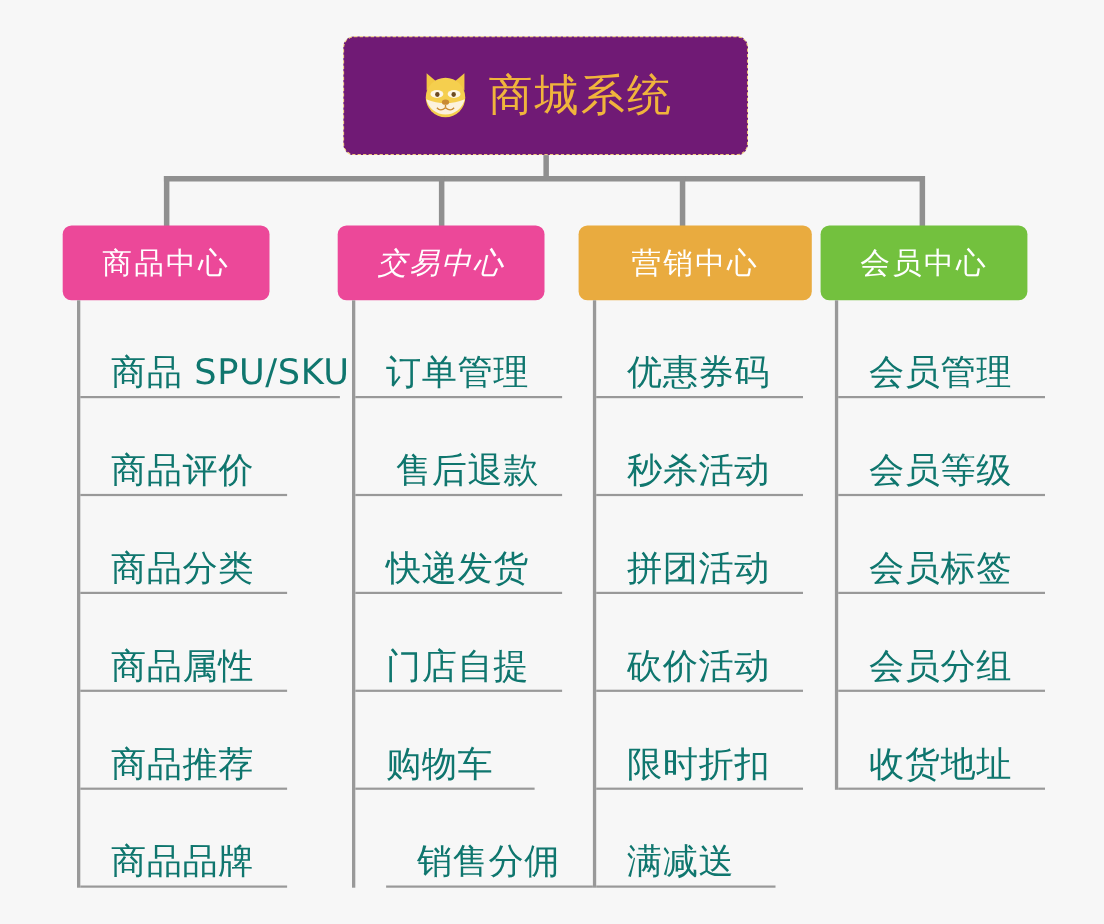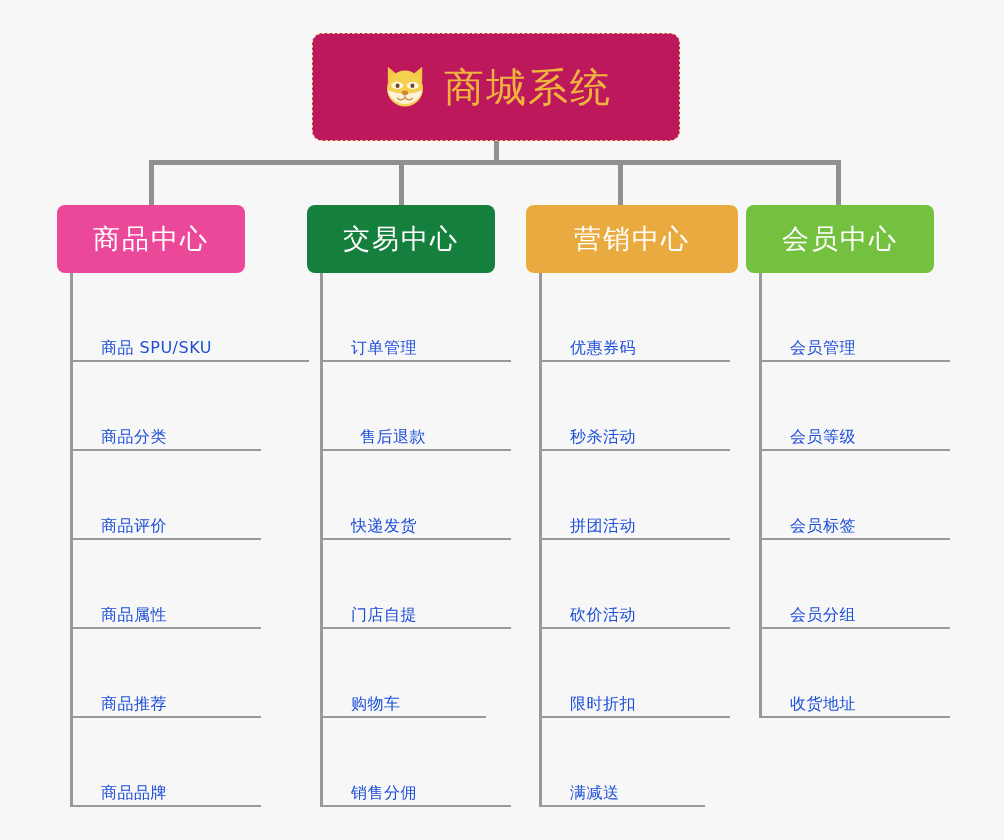--- a/index.html
+++ b/index.html
@@ -21,21 +21,21 @@
   }
 
   
   .root-node {
     position: absolute;
     left: 312px;
     top: 33px;
     width: 368px;
     height: 108px;
     box-sizing: border-box;
-    background: #be185d;
+    background: #701a75;
     border: 1px dashed #eec97a;
     border-radius: 10px;
     display: flex;
     align-items: center;
     justify-content: center;
     gap: 14px;
   }
   .root-title {
     font-size: 40px;
     color: #f0b43c;
@@ -84,22 +84,22 @@
   .item {
     box-sizing: border-box;
     height: 89px;
     display: flex;
     align-items: flex-end;
     border-bottom: 2px solid #999999;
     padding-left: 28px;
     padding-bottom: 2px;
   }
   .item-label {
-    font-size: 16px;
-    color: #1d4ed8;
+    font-size: 32px;
+    color: #0f766e;
     white-space: nowrap;
     line-height: 1.25;
     letter-spacing: 0.5px;
   }
 
   
   .col-0 { left: 57px; }
   .col-0 .col-header { width: 188px; }
   .col-1 { left: 307px; }
   .col-1 .col-header { width: 188px; }
@@ -138,56 +138,56 @@
   <div class="conn conn-v" style="left: 618px; top: 160px; width: 5px; height: 47px; background: rgb(144, 144, 144);"></div>
   <div class="conn conn-v" style="left: 836px; top: 160px; width: 5px; height: 47px; background: rgb(144, 144, 144);"></div>
 
   <div class="column col-0">
     <div class="col-header" style="background: #ec4899;">商品中心</div>
     <div class="col-items">
         <div class="item" style="width: 236px;">
           <span class="item-label">商品 SPU/SKU</span>
         </div>
         <div class="item" style="width: 188px;">
+          <span class="item-label">商品评价</span>
+        </div>
+        <div class="item" style="width: 188px;">
           <span class="item-label">商品分类</span>
         </div>
         <div class="item" style="width: 188px;">
-          <span class="item-label">商品评价</span>
-        </div>
-        <div class="item" style="width: 188px;">
           <span class="item-label">商品属性</span>
         </div>
         <div class="item" style="width: 188px;">
           <span class="item-label">商品推荐</span>
         </div>
         <div class="item" style="width: 188px;">
           <span class="item-label">商品品牌</span>
         </div>
       </div>
   </div>
 
   <div class="column col-1">
-    <div class="col-header" style="background: #15803d;">交易中心</div>
+    <div class="col-header" style="background: #ec4899; font-style: italic;">交易中心</div>
     <div class="col-items">
         <div class="item" style="width: 188px;">
           <span class="item-label">订单管理</span>
         </div>
         <div class="item" style="width: 188px; padding-left: 37px;">
           <span class="item-label">售后退款</span>
         </div>
         <div class="item" style="width: 188px;">
           <span class="item-label">快递发货</span>
         </div>
         <div class="item" style="width: 188px;">
           <span class="item-label">门店自提</span>
         </div>
         <div class="item" style="width: 163px;">
           <span class="item-label">购物车</span>
         </div>
-        <div class="item" style="width: 188px;">
+        <div class="item" style="width: 188px; margin-left: 28px;">
           <span class="item-label">销售分佣</span>
         </div>
       </div>
   </div>
 
   <div class="column col-2">
     <div class="col-header" style="background: rgb(233, 171, 63);">营销中心</div>
     <div class="col-items">
         <div class="item" style="width: 188px;">
           <span class="item-label">优惠券码</span>

